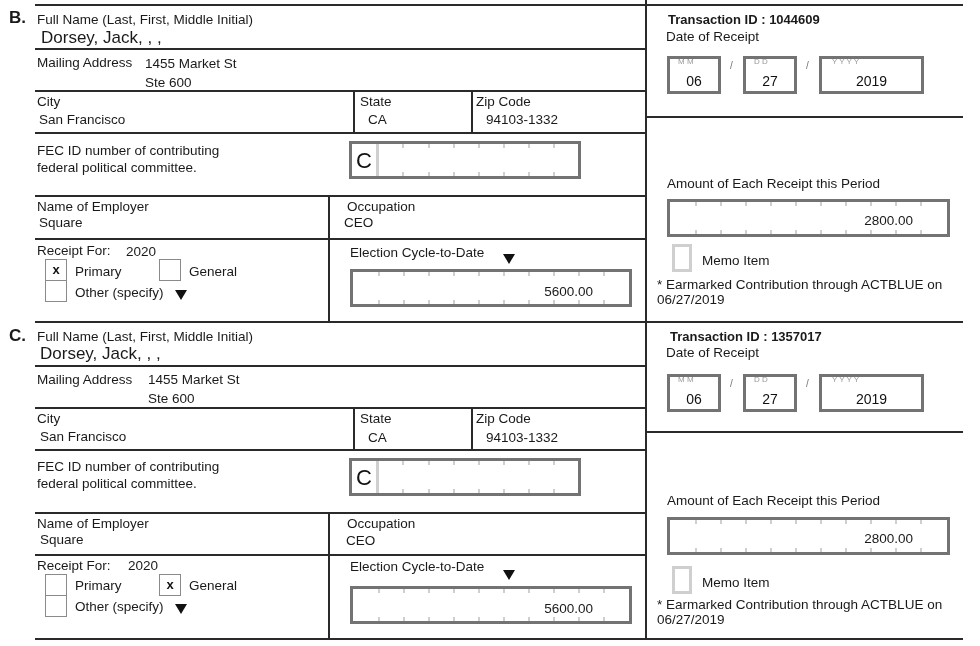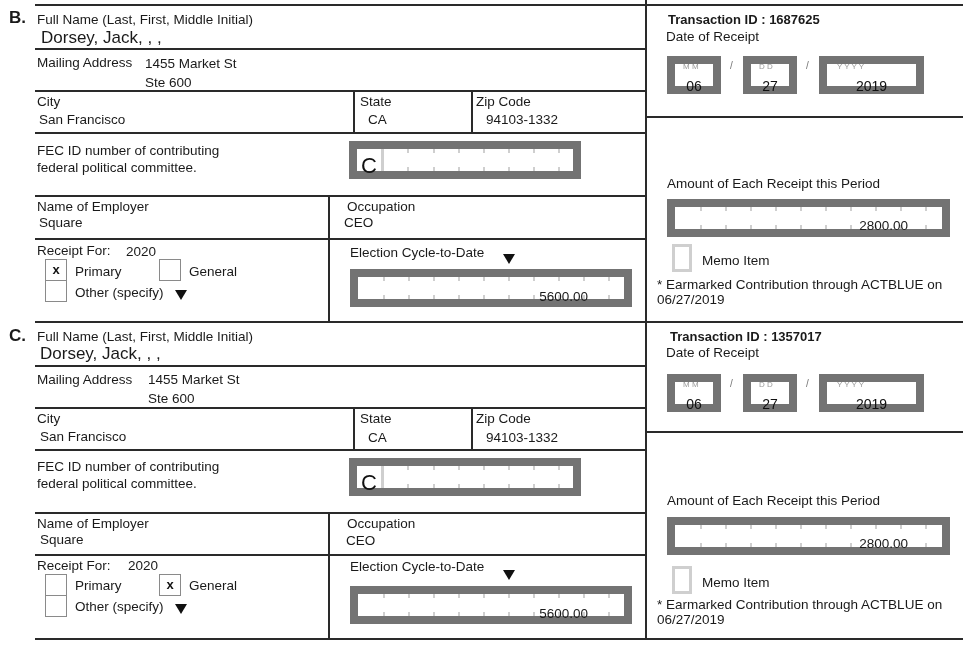--- a/index.html
+++ b/index.html
@@ -6,21 +6,21 @@
   html, body { width: 980px; height: 646px; background: #ffffff; overflow: hidden; }
   body { font-family: "Liberation Sans", sans-serif; color: #111; position: relative; }
   .hl { position: absolute; background: #2a2a2a; }
   .vl { position: absolute; background: #2a2a2a; }
   .t { position: absolute; white-space: nowrap; font-size: 13.5px; line-height: 15px; color: #1a1a1a; }
   .lbl { font-size: 13.5px; }
   .val { font-size: 13.5px; }
   .big { font-size: 17px; line-height: 18px; }
   .sec { font-weight: bold; font-size: 17px; }
   .bold { font-weight: bold; }
-  .gbox { position: absolute; border: 8px solid #737373; background: #fff; }
+  .gbox { position: absolute; border: 3px solid #737373; background: #fff; }
   .gbox .tick { position: absolute; width: 2px; height: 4px; background: #cfcfcf; }
   .gbox .tickb { position: absolute; width: 2px; height: 4px; background: #cfcfcf; bottom: 0; }
   .gbox .mini { position: absolute; top: -1px; font-size: 8px; color: #999; line-height: 8px; }
   .gbox .sep { position: absolute; top: 0; bottom: 0; width: 3px; background: #cfcfcf; }
   .cb { position: absolute; width: 22px; height: 22px; border: 1.5px solid #8a8a8a; background: #fff; font-size: 13px; line-height: 19px; text-align: center; font-weight: bold; }
   .memo { position: absolute; width: 20px; height: 28px; border: 3px solid #cfcfcf; background: #fff; }
   .tri { position: absolute; width: 0; height: 0; border-left: 6px solid transparent; border-right: 6px solid transparent; border-top: 10px solid #111; }
   .slash { position: absolute; font-size: 10px; color: #777; }
   .fecC { position: absolute; font-size: 22px; line-height: 24px; color: #111; }
   .dtval { position: absolute; font-size: 14px; width: 100%; text-align: center; }
@@ -111,21 +111,21 @@
     <div class="tick" style="left:200px; top:0;"></div>
       <div class="tickb" style="left:200px;"></div>
     <div class="tick" style="left:225px; top:0;"></div>
       <div class="tickb" style="left:225px;"></div>
     <div class="tick" style="left:250px; top:0;"></div>
       <div class="tickb" style="left:250px;"></div>
     <div class="t val" style="right:36px; top:12px;">5600.00</div>
   </div>
 
   <div class="vl" style="left:645px; top:4px; width:1.5px; height:318px;"></div>
-  <div class="t bold" style="left:668px; top:12px; font-size:13px;">Transaction ID : 1687625</div>
+  <div class="t bold" style="left:668px; top:12px; font-size:13px;">Transaction ID : 1044609</div>
   <div class="t lbl" style="left:666px; top:29px;">Date of Receipt</div>
   <div class="gbox" style="left:667px; top:56px; width:54px; height:38px;">
     <div class="mini" style="left:8px;">M  M</div>
     <div class="dtval" style="top:14px;">06</div>
   </div>
   <div class="slash" style="left:730px; top:60px;">/</div>
   <div class="gbox" style="left:743px; top:56px; width:54px; height:38px;">
     <div class="mini" style="left:8px;">D  D</div>
     <div class="dtval" style="top:14px;">27</div>
   </div>

